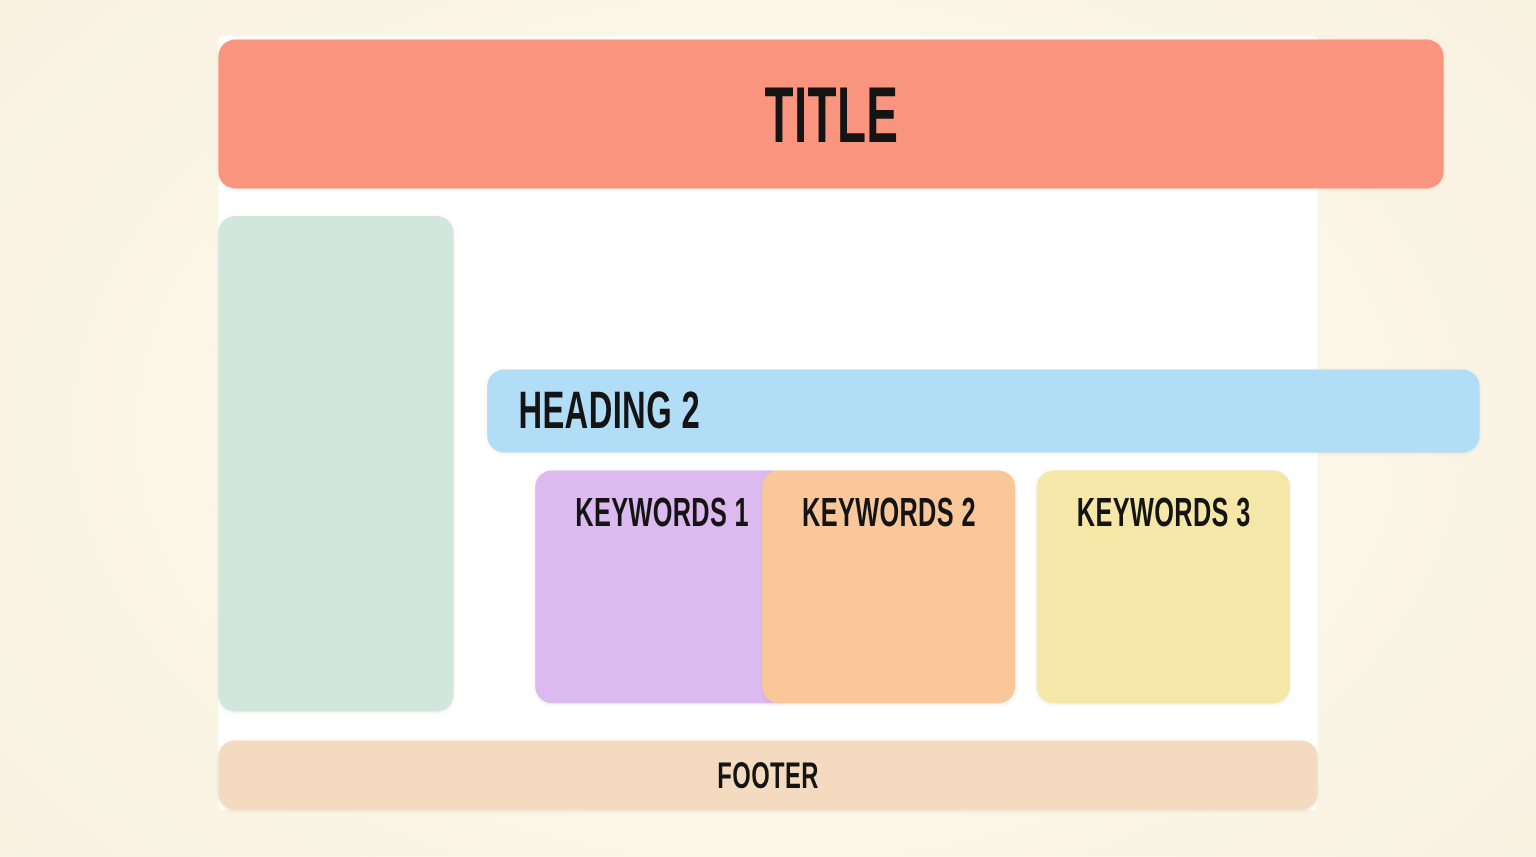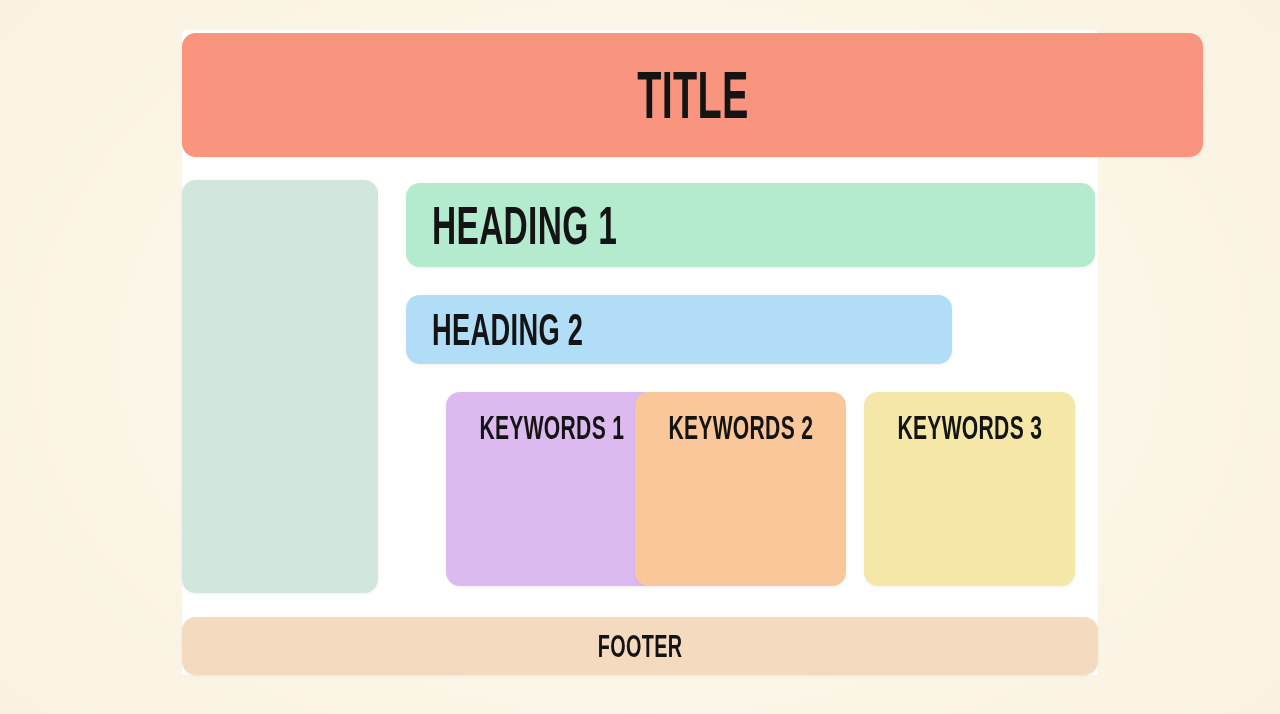--- a/index.html
+++ b/index.html
@@ -87,22 +87,22 @@
     height: 84px;
     background: #B4EBCF;
     align-items: center;
     padding-left: 26px;
   }
   #heading-1 .block-label { font-size: 54px; }
 
   
   #heading-2 {
     left: 406px;
-    top: 295px;
-    width: 546px;
+    top: 308px;
+    width: 827px;
     height: 69px;
     background: #B2DDF7;
     align-items: center;
     padding-left: 26px;
     text-align: center;
   }
   #heading-2 .block-label { font-size: 44px; }
 
   
   .keyword-card {
@@ -146,23 +146,20 @@
   <div id="page-card"></div>
 
   <div class="block" id="title-bar">
     <span class="block-label">TITLE</span>
   </div>
 
   <div class="block" id="sidebar-block">
     <span class="block-label"></span>
   </div>
 
-  <div class="block" id="heading-1">
-    <span class="block-label">HEADING 1</span>
-  </div>
 
   <div class="block" id="heading-2">
     <span class="block-label">HEADING 2</span>
   </div>
 
   <div class="block keyword-card" id="keyword-card-1">
     <span class="block-label">KEYWORDS 1</span>
   </div>
 
   <div class="block keyword-card" id="keyword-card-2">

